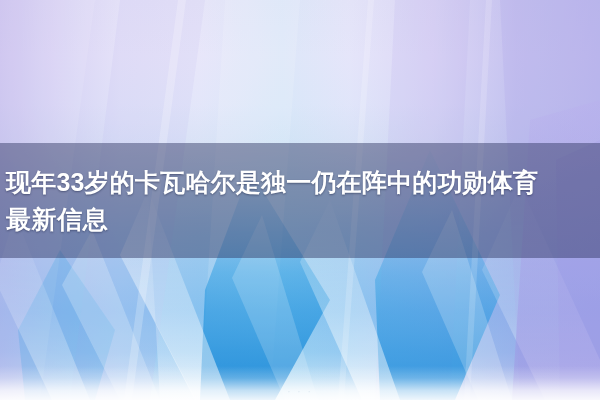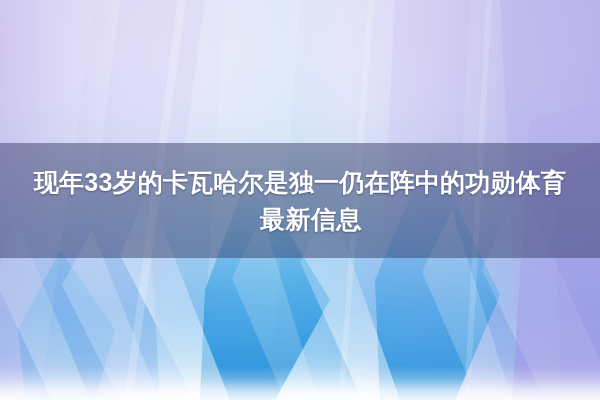--- a/index.html
+++ b/index.html
@@ -95,39 +95,38 @@
   
   .caption-band {
     position: absolute;
     left: 0;
     right: 0;
     top: 143px;
     height: 115px;
     background: rgba(46,52,96,0.46);
     display: flex;
     flex-direction: column;
-    align-items: center;
+    align-items: flex-start;
     justify-content: center;
     box-sizing: border-box;
     padding: 0 6px;
   }
 
   .caption-line {
     color: #ffffff;
     font-weight: bold;
     font-size: 25px;
     line-height: 37px;
     letter-spacing: 0.2px;
     text-align: center;
     white-space: nowrap;
     text-shadow: 0 1px 2px rgba(20,26,60,0.45);
   }
   .caption-line.line2 {
     letter-spacing: 0.6px;
-    margin-left: 22px;
   }
 </style>
 </head>
 <body>
 
 <div class="banner">
 
   <div class="bg-base"></div>
   <div class="bg-h"></div>
 

